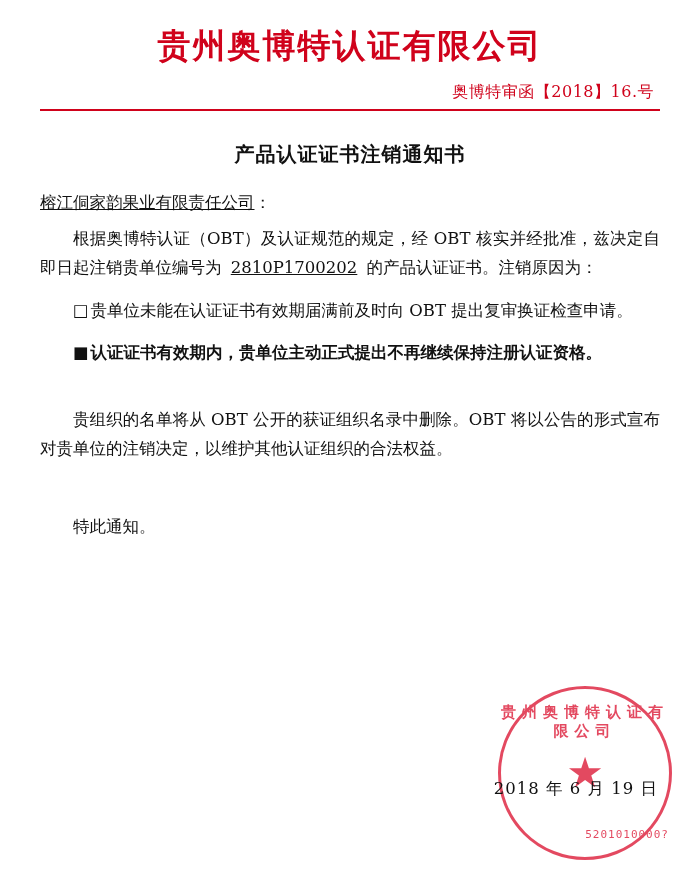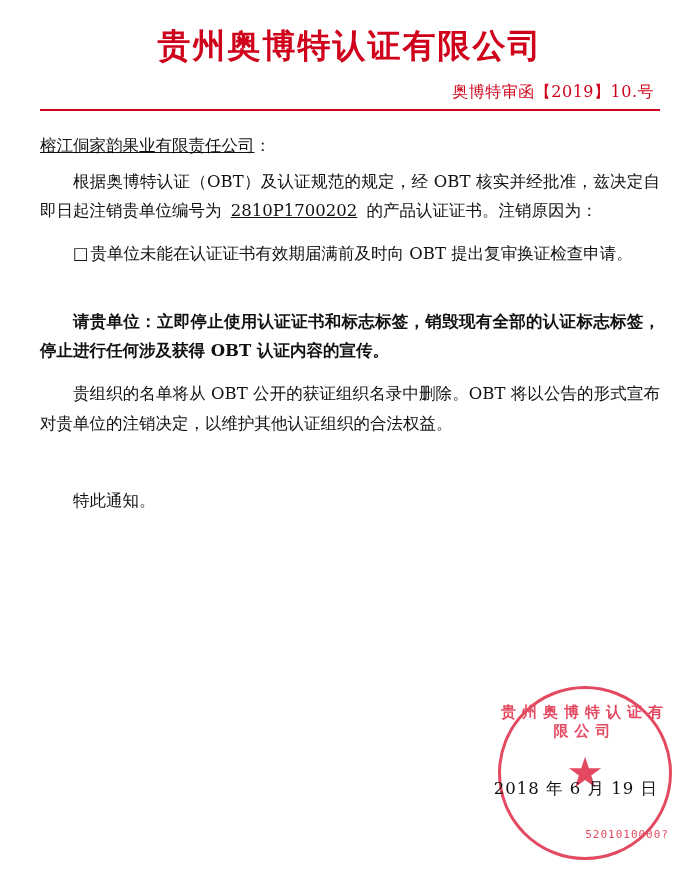--- a/index.html
+++ b/index.html
@@ -165,48 +165,49 @@
     letter-spacing: 1px;
   }
 </style>
 </head>
 <body>
 
 <div class="page">
 
   <div class="letterhead">贵州奥博特认证有限公司</div>
 
-  <div class="doc-number-row">奥博特审函【2019】10.号</div>
+  <div class="doc-number-row">奥博特审函【2018】16.号</div>
 
   <div class="red-rule"></div>
 
+  <div class="doc-title">产品认证证书注销通知书</div>
 
   <div class="recipient">
     <span class="underline-name">榕江侗家韵果业有限责任公司</span><span>：</span>
   </div>
 
   <div class="body-block">
 
     <p class="para">
       <span>根据奥博特认证（OBT）及认证规范的规定，经 OBT 核实并经批准，兹决定自即日起注销贵单位编号为</span>
       <span class="fill-blank">2810P1700202</span>
       <span>的产品认证证书。注销原因为：</span>
     </p>
 
 
     <div class="spacer-sm"></div>
 
     <p class="checkitem box-empty"><span>贵单位未能在认证证书有效期届满前及时向 OBT 提出复审换证检查申请。</span></p>
 
     <div class="spacer-sm"></div>
 
+    <p class="checkitem box-filled bold-para"><span>认证证书有效期内，贵单位主动正式提出不再继续保持注册认证资格。</span></p>
 
     <div class="spacer-lg"></div>
 
-    <p class="para bold-para">请贵单位：立即停止使用认证证书和标志标签，销毁现有全部的认证标志标签，停止进行任何涉及获得 OBT 认证内容的宣传。</p>
 
     <div class="spacer-sm"></div>
 
     <p class="para">贵组织的名单将从 OBT 公开的获证组织名录中删除。OBT 将以公告的形式宣布对贵单位的注销决定，以维护其他认证组织的合法权益。</p>
 
     <div class="spacer-lg"></div>
     <div class="spacer-md"></div>
 
     <p class="para">特此通知。</p>
 

